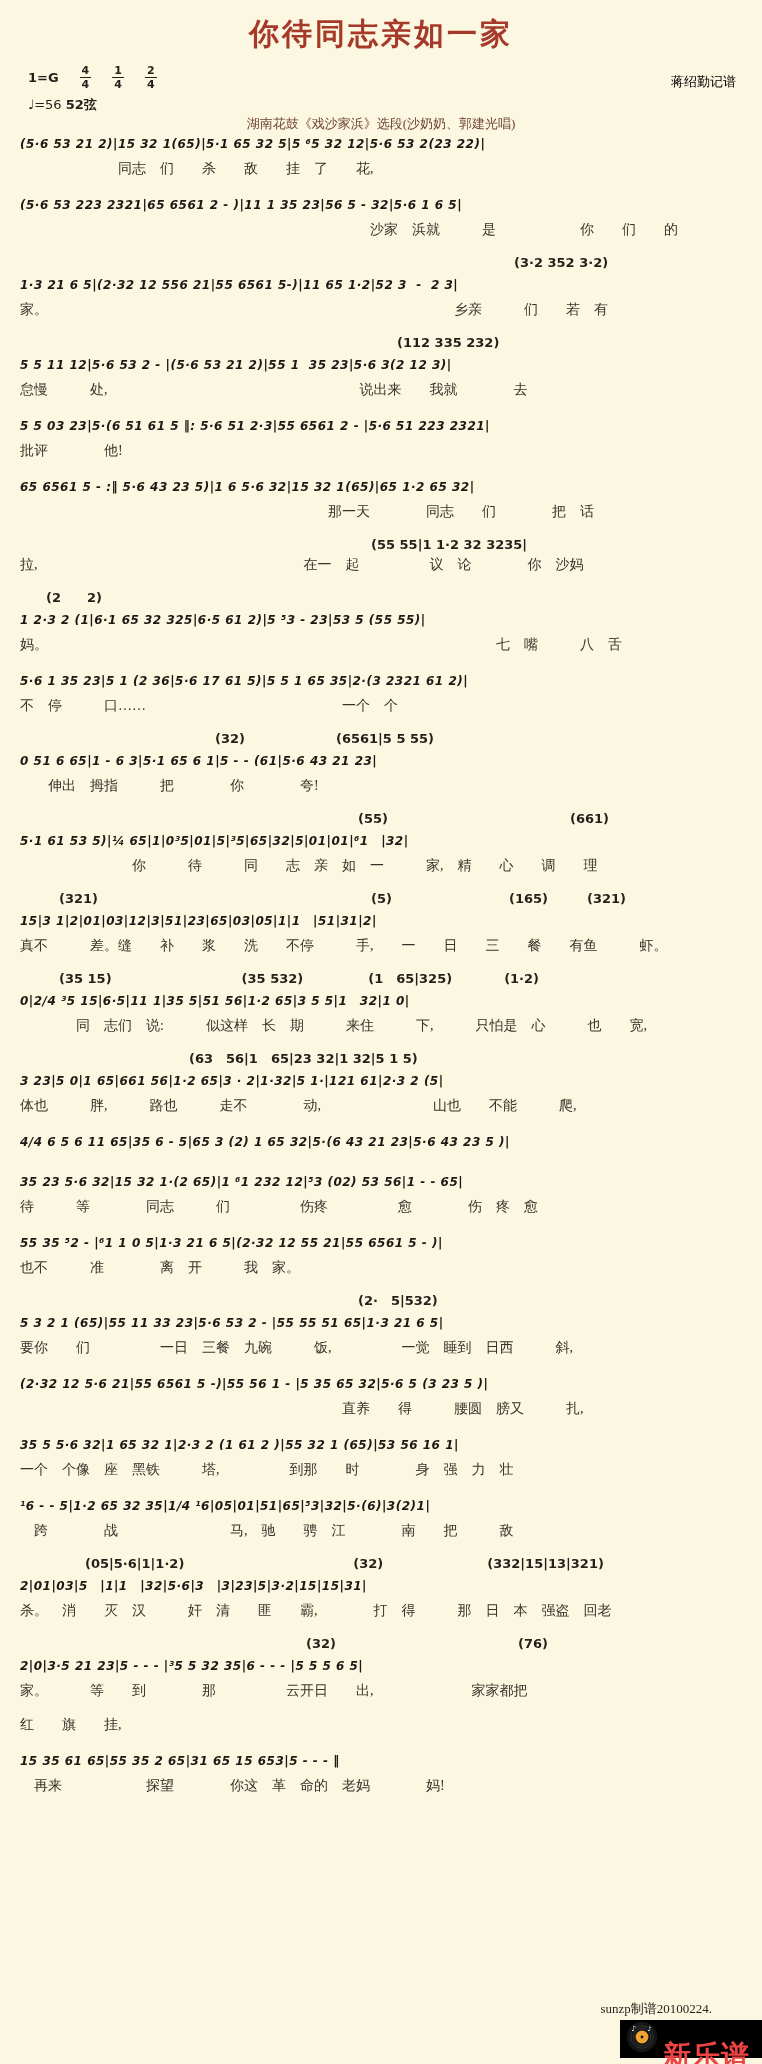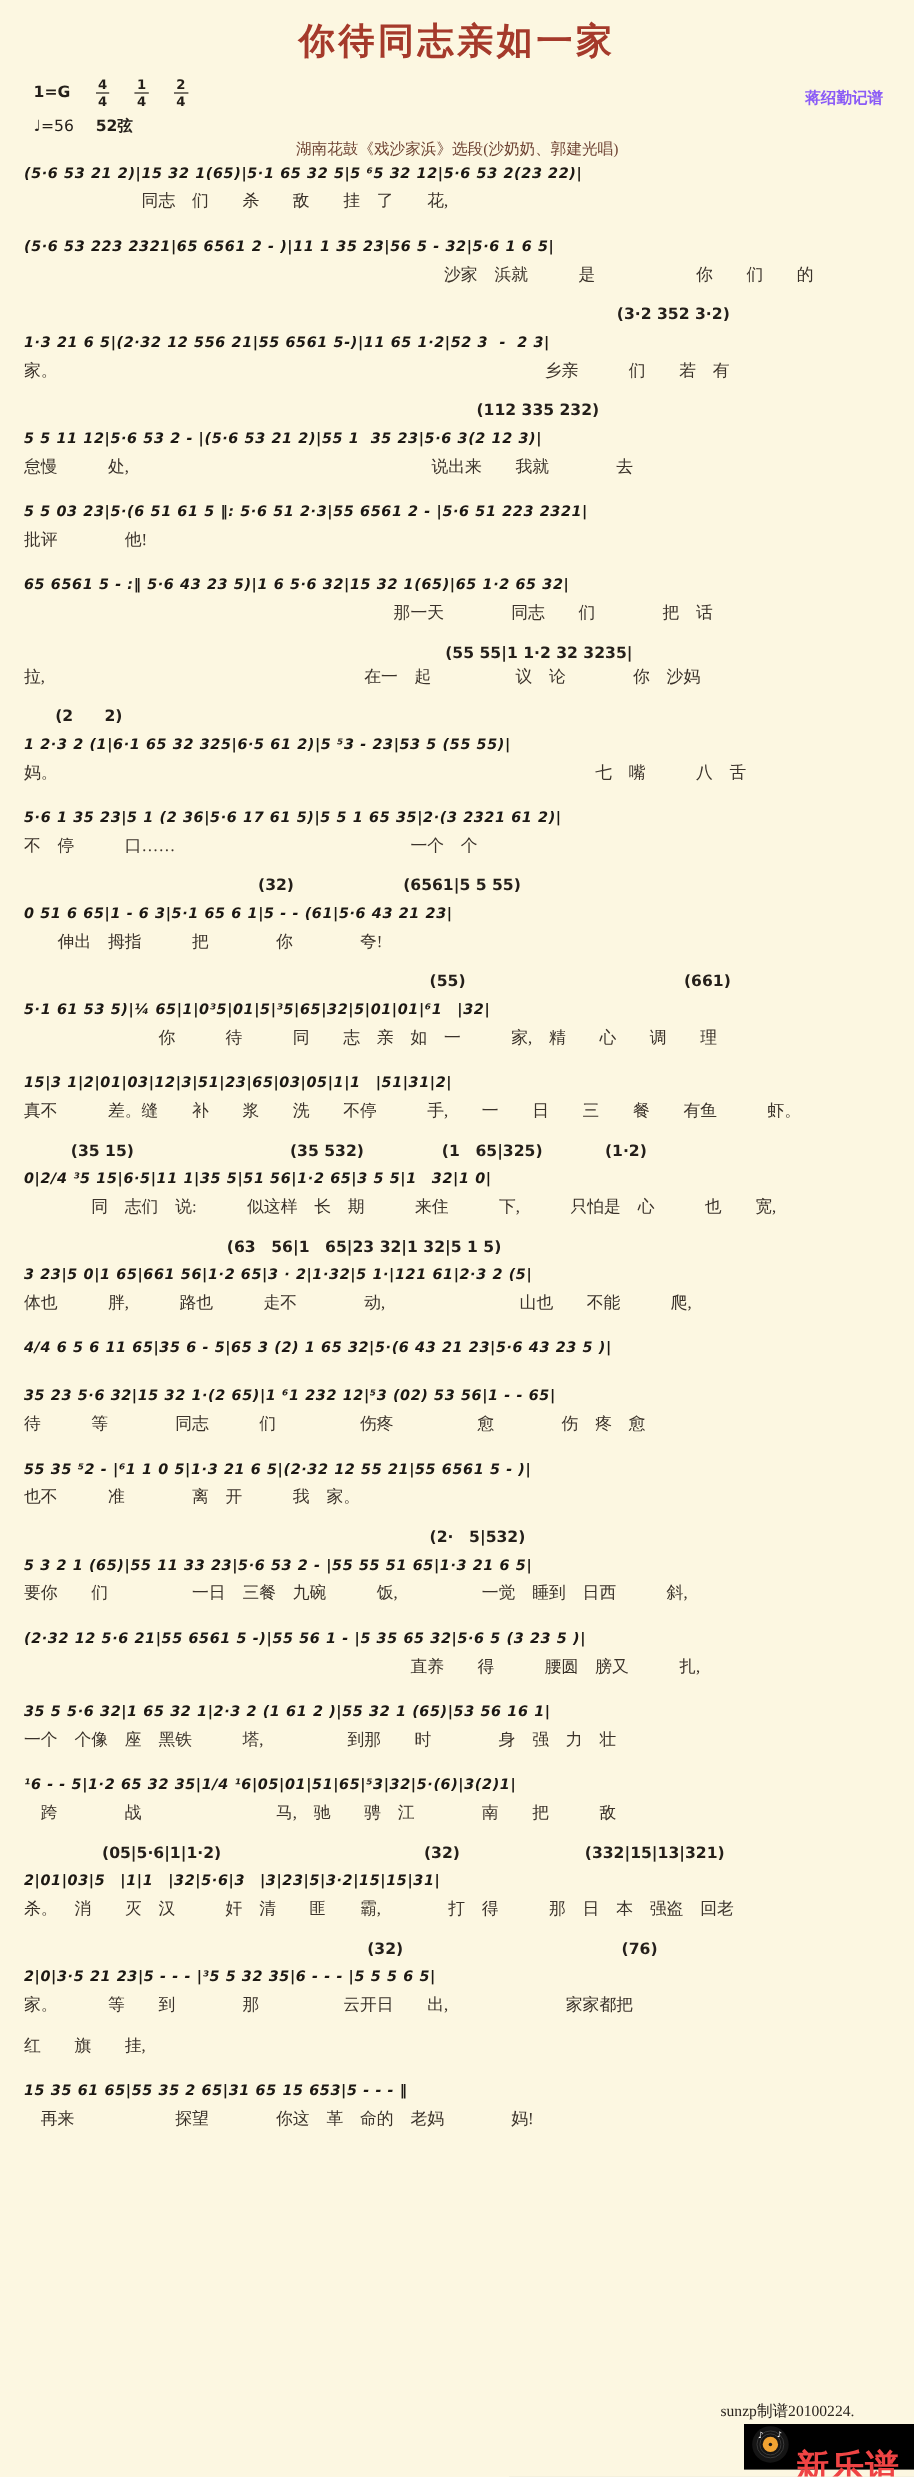--- a/index.html
+++ b/index.html
@@ -27,23 +27,23 @@
     position:relative;
     height:62px;
     font-size:13px;
   }
   .key-block{position:absolute;left:8px;top:0;font-family:"DejaVu Sans",sans-serif;font-size:13px;}
   .key-line{display:flex;align-items:center;gap:21px;font-weight:bold;}
   .frac{display:inline-flex;flex-direction:column;align-items:center;line-height:1;font-size:11px;font-weight:bold;}
   .frac .num{border-bottom:1px solid #241f1a;padding:0 2px 1px 2px;}
   .frac .den{padding-top:1px;}
   .tempo-line{margin-top:6px;font-size:13px;}
-  .tempo-line .strings{font-weight:bold;margin-left:14px;}
+  .tempo-line .strings{font-weight:bold;}
   .source{position:absolute;left:0;right:0;top:8px;text-align:center;color:#6e4333;font-size:13px;margin-top:42px;}
-  .transcriber{position:absolute;right:6px;top:8px;color:#8b5cf6;font-size:13px;font-weight:bold;}
+  .transcriber{position:absolute;right:6px;top:8px;color:#000000;font-size:13px;}
   #systems{margin-top:4px;}
   .system{margin-bottom:13px;}
   .ornament-annotation{
     white-space:pre;
     font-family:"DejaVu Sans",sans-serif;
     font-weight:bold;
     font-size:13px;
     line-height:19px;
     color:#241f1a;
   }
@@ -173,20 +173,21 @@
         <div class="ornament-annotation">　　　　　　　　　　　　　　　(32)　　　　　　　(6561|5 5 55)</div>
         <div class="notation-line">0 51 6 65|1 - 6 3|5·1 65 6 1|5 - - (61|5·6 43 21 23|</div>
         <div class="lyrics-line">　　伸出　拇指　　　把　　　　你　　　　夸!</div>
       </div>
       <div class="system">
         <div class="ornament-annotation">　　　　　　　　　　　　　　　　　　　　　　　　　　(55)　　　　　　　　　　　　　　(661)</div>
         <div class="notation-line">5·1 61 53 5)|¼ 65|1|0³5|01|5|³5|65|32|5|01|01|⁶1　|32|</div>
         <div class="lyrics-line">　　　　　　　　你　　　待　　　同　　志　亲　如　一　　　家,　精　　心　　调　　理</div>
       </div>
       <div class="system">
+        <div class="ornament-annotation">　　　(321)　　　　　　　　　　　　　　　　　　　　　(5)　　　　　　　　　(165)　　　(321)</div>
         <div class="notation-line">15|3 1|2|01|03|12|3|51|23|65|03|05|1|1　|51|31|2|</div>
         <div class="lyrics-line">真不　　　差。缝　　补　　浆　　洗　　不停　　　手,　　一　　日　　三　　餐　　有鱼　　　虾。</div>
       </div>
       <div class="system">
         <div class="ornament-annotation">　　　(35 15)　　　　　　　　　　(35 532)　　　　　(1　65|325)　　　　(1·2)</div>
         <div class="notation-line">0|2/4 ³5 15|6·5|11 1|35 5|51 56|1·2 65|3 5 5|1　32|1 0|</div>
         <div class="lyrics-line">　　　　同　志们　说:　　　似这样　长　期　　　来住　　　下,　　　只怕是　心　　　也　　宽,</div>
       </div>
       <div class="system">
         <div class="ornament-annotation">　　　　　　　　　　　　　(63　56|1　65|23 32|1 32|5 1 5)</div>

